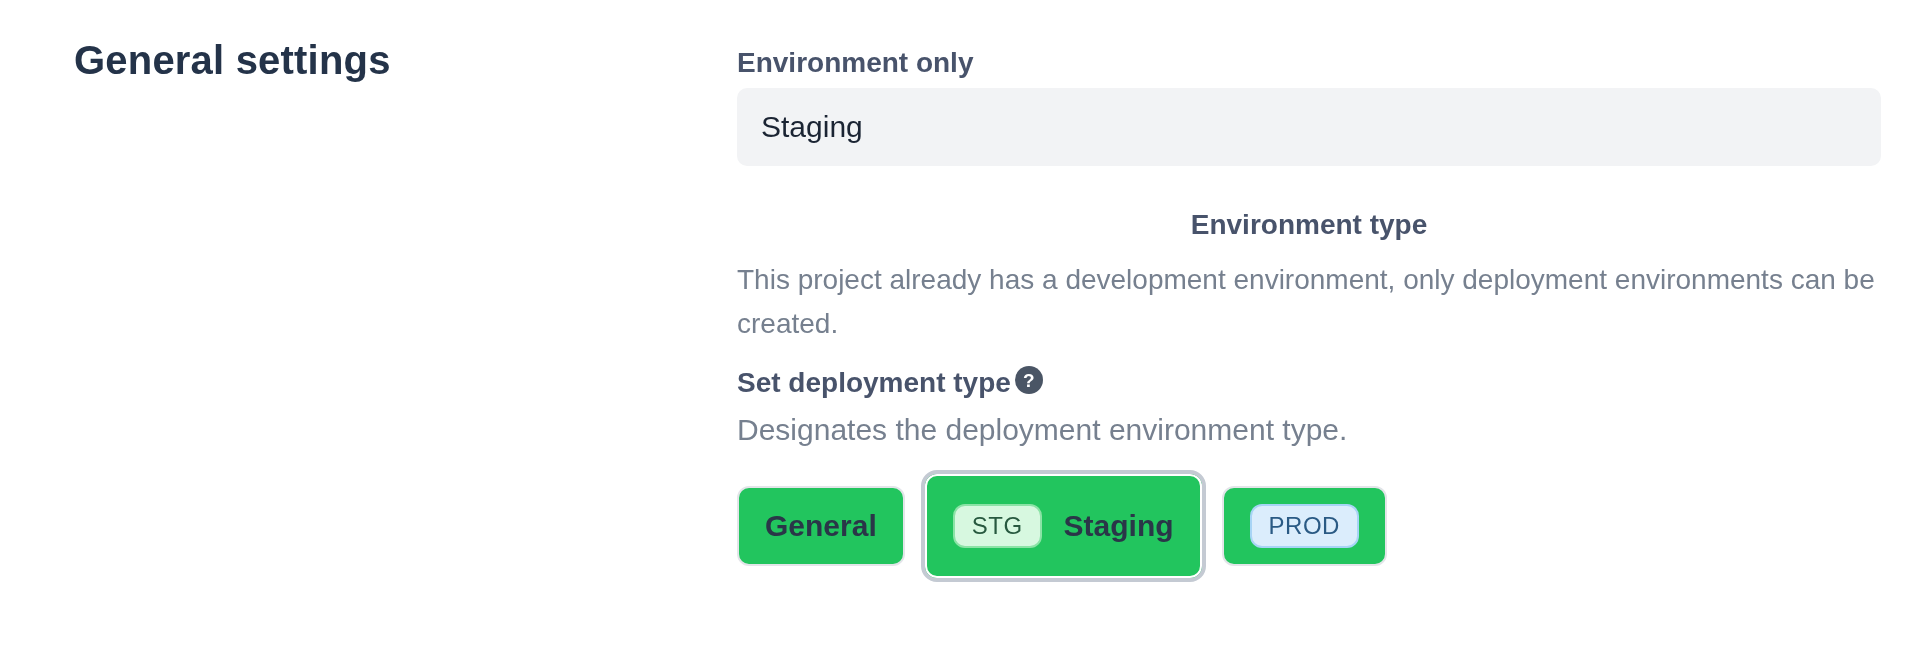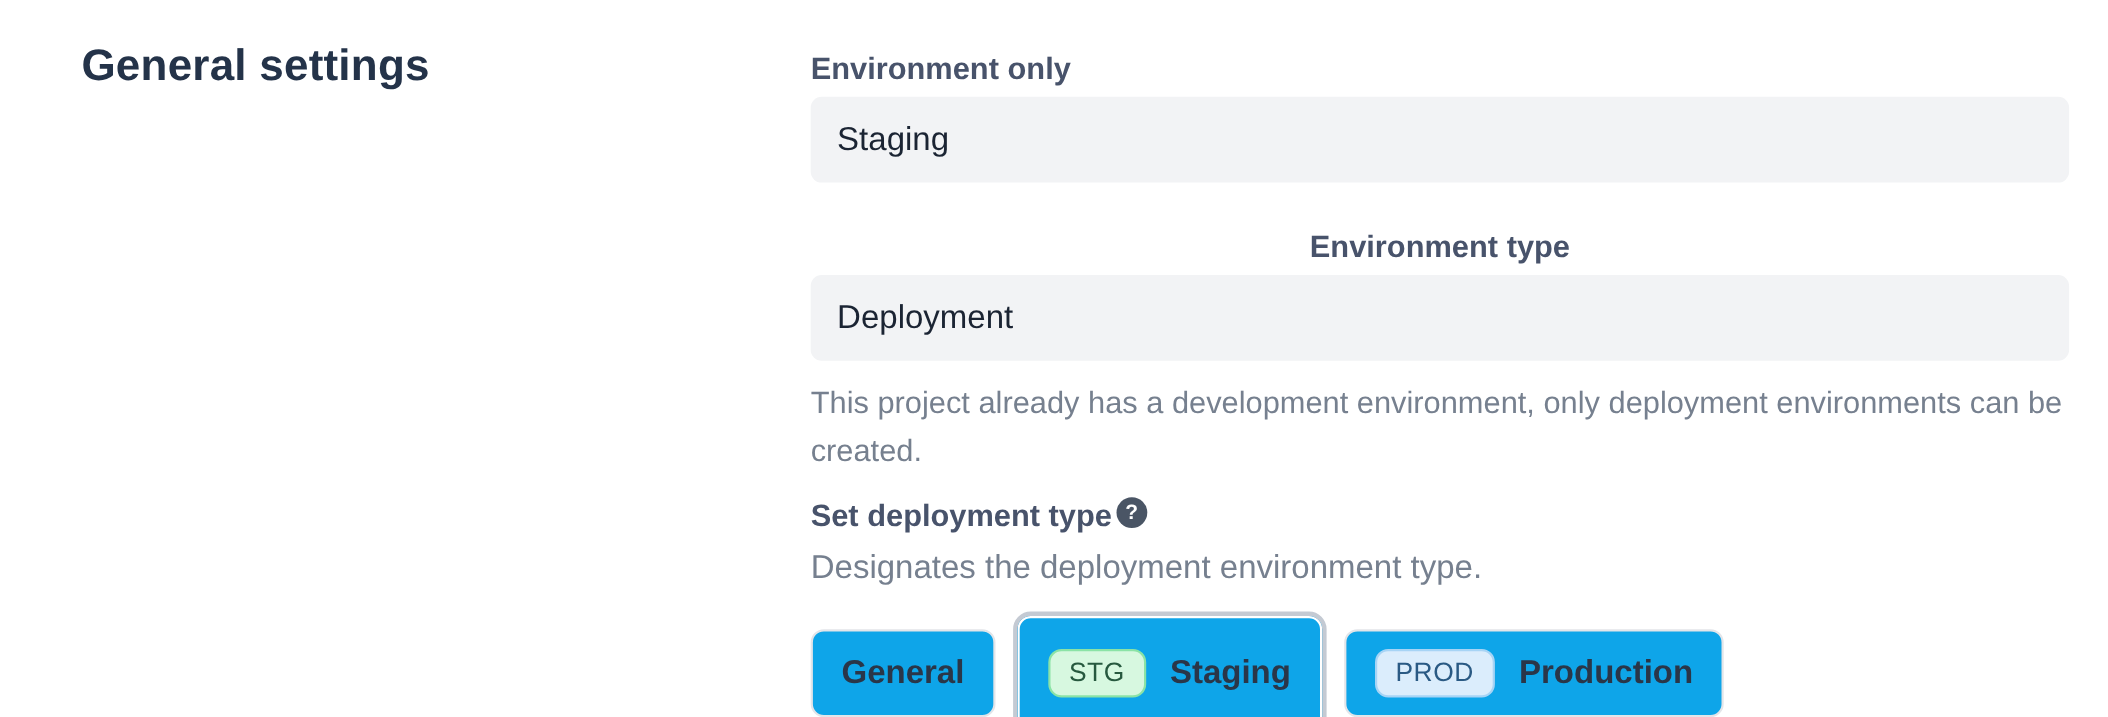--- a/index.html
+++ b/index.html
@@ -52,21 +52,21 @@
     color: #ffffff; font-size: 19px; font-weight: 700;
     display: inline-flex; align-items: center; justify-content: center;
     line-height: 1; cursor: default; user-select: none;
   }
   .deploy-desc { margin-top: 10px; font-size: 30px; line-height: 40px; color: #76808f; }
 
   .btn-row { display: flex; align-items: center; gap: 16px; margin-top: 20px; }
   .type-btn {
     display: inline-flex; align-items: center; justify-content: center; gap: 22px;
     height: 80px; padding: 0 26px;
-    background: #0ea5e9;
+    background: #22c55e;
     border: 2px solid #e3e5e9; border-radius: 12px;
     font-family: "Liberation Sans", sans-serif;
     font-size: 30px; font-weight: 700; color: #2a3648;
     cursor: pointer;
   }
   .type-btn.selected {
     height: 112px; padding: 0 28px;
     border: 4px solid #c4cad3; border-radius: 16px;
     box-shadow: inset 0 0 0 2px #ffffff;
   }
@@ -95,21 +95,20 @@
   <aside class="left-col">
     <h1 class="page-title">General settings</h1>
   </aside>
 
   <main class="form-col">
 
     <label class="field-label">Environment only</label>
     <input class="text-input" type="text" value="Staging" style="">
 
     <label class="field-label section-gap">Environment type</label>
-    <input class="text-input" type="text" value="Deployment" style="">
 
     <p class="helper-text">This project already has a development environment, only deployment environments can be created.</p>
 
     <div class="label-row">
       <span class="field-label">Set deployment type</span>
       <span class="help-icon">?</span>
     </div>
 
     <p class="deploy-desc">Designates the deployment environment type.</p>
 
@@ -119,19 +118,18 @@
         <span>General</span>
       </button>
 
       <button class="type-btn selected">
         <span class="badge badge-stg">STG</span>
         <span>Staging</span>
       </button>
 
       <button class="type-btn">
         <span class="badge badge-prod">PROD</span>
-        <span>Production</span>
       </button>
 
     </div>
 
   </main>
 </div>
 
 </body></html>

